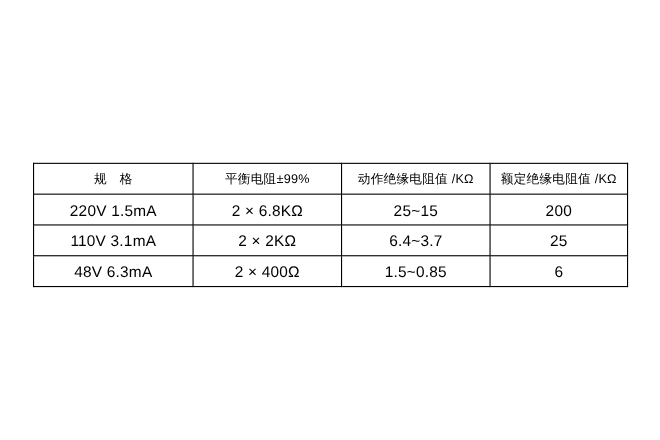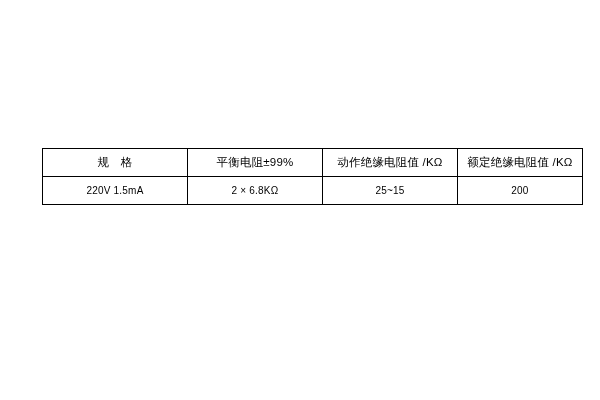--- a/index.html
+++ b/index.html
@@ -14,33 +14,33 @@
     overflow: hidden;
   }
   #page {
     position: relative;
     width: 600px;
     height: 400px;
     background: #ffffff;
   }
   #spec-table {
     position: absolute;
-    left: 42px;
+    left: 30px;
     top: 148px;
     width: 540px;
     border-collapse: collapse;
     table-layout: fixed;
     border-radius: 29px;
   }
   #spec-table td {
     border: 1px solid #000000;
     height: 27px;
     text-align: center;
     vertical-align: middle;
-    font-size: 10px;
+    font-size: 14px;
     color: #000000;
     padding: 0 2px;
     white-space: nowrap;
     letter-spacing: 0.2px;
   }
   #spec-table tr.header-row td {
     font-size: 11.5px;
   }
   .col-1 { width: 145px; }
   .col-2 { width: 135px; }
@@ -64,15 +64,27 @@
         <td>平衡电阻±99%</td>
         <td>动作绝缘电阻值 /KΩ</td>
         <td>额定绝缘电阻值 /KΩ</td>
       </tr>
       <tr>
         <td>220V  1.5mA</td>
         <td>2 × 6.8KΩ</td>
         <td>25~15</td>
         <td>200</td>
       </tr>
+      <tr>
+        <td>110V  3.1mA</td>
+        <td>2 × 2KΩ</td>
+        <td>6.4~3.7</td>
+        <td>25</td>
+      </tr>
+      <tr>
+        <td>48V  6.3mA</td>
+        <td>2 × 400Ω</td>
+        <td>1.5~0.85</td>
+        <td>6</td>
+      </tr>
     </tbody>
   </table>
 </div>
 
 </body></html>

